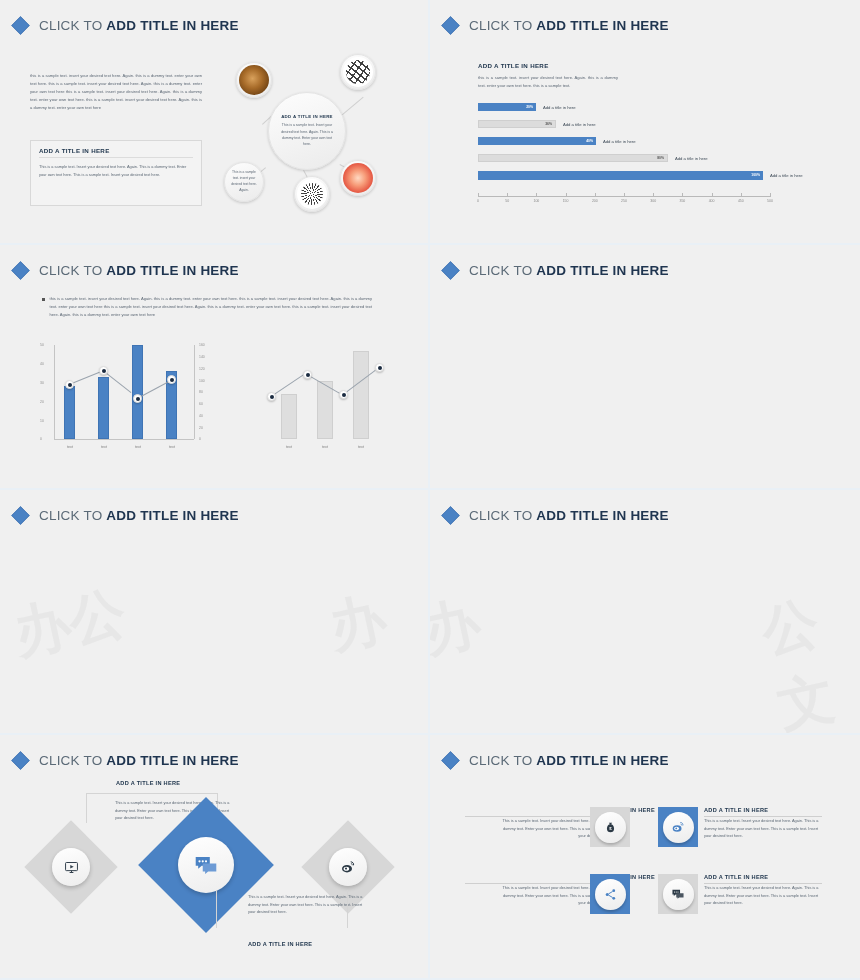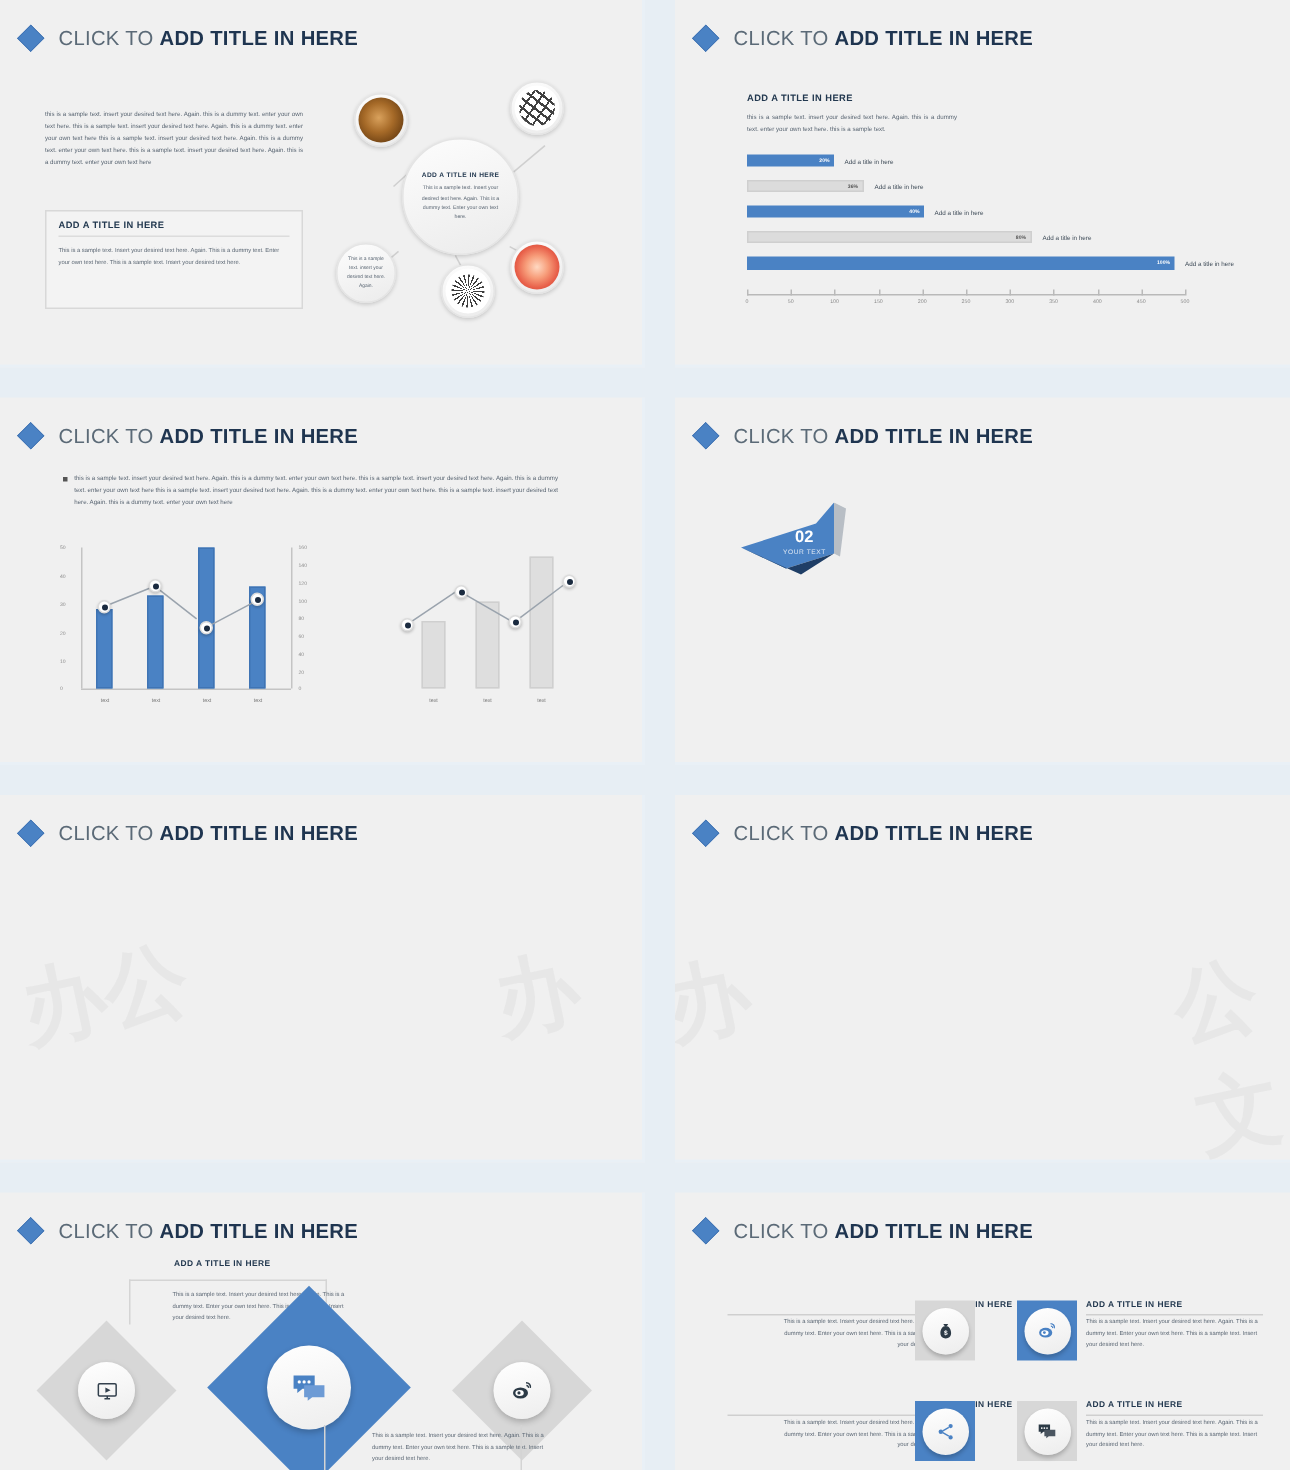--- a/index.html
+++ b/index.html
@@ -8,21 +8,20 @@
     background: #eef2f5;
     font-family: "Liberation Sans", sans-serif;
     overflow: hidden;
   }
   .deck {
     width: 860px; height: 980px;
     display: grid;
     grid-template-columns: 430px 430px;
     grid-template-rows: 245px 245px 245px 245px;
     background: #e7eef4;
-    gap: 20px;
   }
   .slide {
     position: relative;
     background: #f0f0f0;
     overflow: hidden;
     border-right: 2px solid #e9f0f6;
     border-bottom: 2px solid #e9f0f6;
   }
   .slide.last-col { border-right: none; }
 
@@ -331,29 +330,20 @@
       <div class="xlbl" style="left:106px;top:100px;">text</div>
     </div>
   </div>
 
   <div class="slide last-col">
     <div class="hdr">
       <div class="diamond"></div>
       <div class="hdr-title"><span>CLICK TO </span><b>ADD TITLE IN HERE</b></div>
     </div>
 
-    <div style="position:absolute;left:44px;top:70px;width:80px;height:56px;">
-      <svg width="80" height="56" viewBox="0 0 80 56">
-        <polygon points="0,30 50,14 62,0 62,34 30,44" fill="#4a82c4"></polygon>
-        <polygon points="62,0 70,4 66,36 62,34" fill="#9aa3ad" opacity=".65"></polygon>
-        <polygon points="0,30 30,44 62,34 40,48" fill="#1f3e66"></polygon>
-        <text x="36" y="26" font-family="Liberation Sans, sans-serif" font-size="11" font-weight="bold" fill="#ffffff">02</text>
-        <text x="28" y="34" font-family="Liberation Sans, sans-serif" font-size="4.4" fill="#dfe8f4" letter-spacing=".4">YOUR TEXT</text>
-      </svg>
-    </div>
 
   </div>
 
   <div class="slide">
     <div class="wm" style="left:14px;top:96px;transform:rotate(-12deg);">办公</div>
     <div class="wm" style="left:330px;top:96px;transform:rotate(-12deg);">办</div>
 
     <div class="hdr">
       <div class="diamond"></div>
       <div class="hdr-title"><span>CLICK TO </span><b>ADD TITLE IN HERE</b></div>

